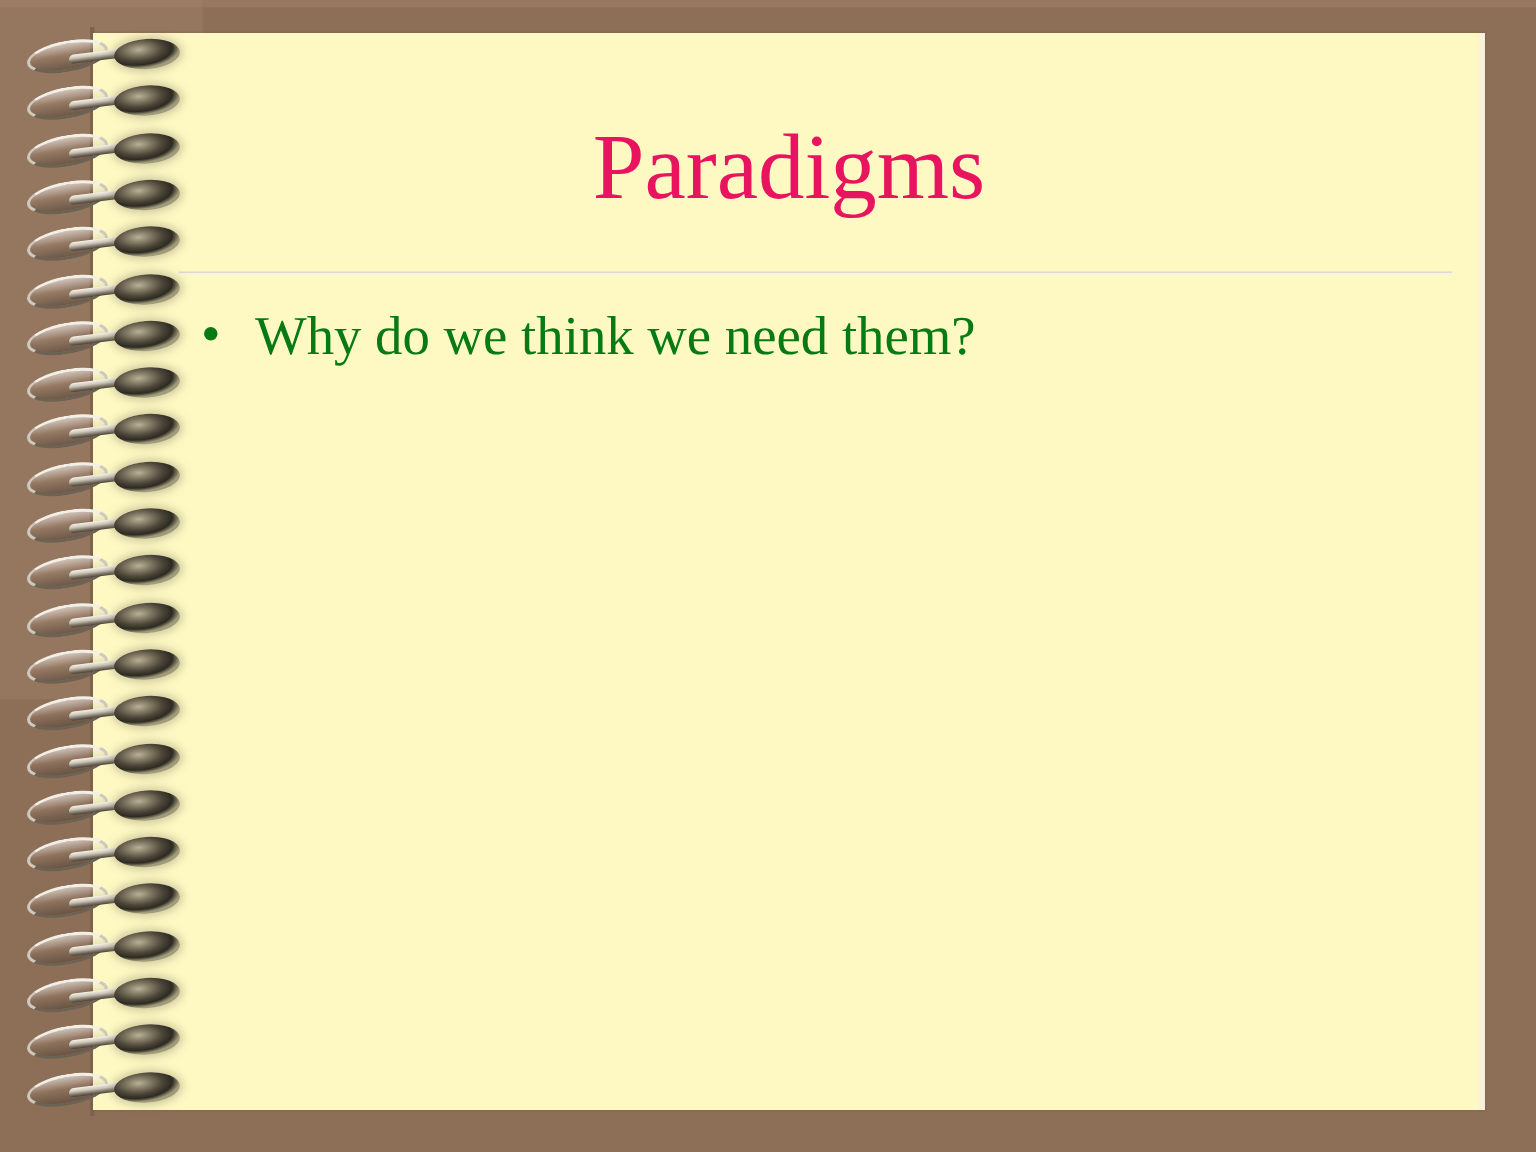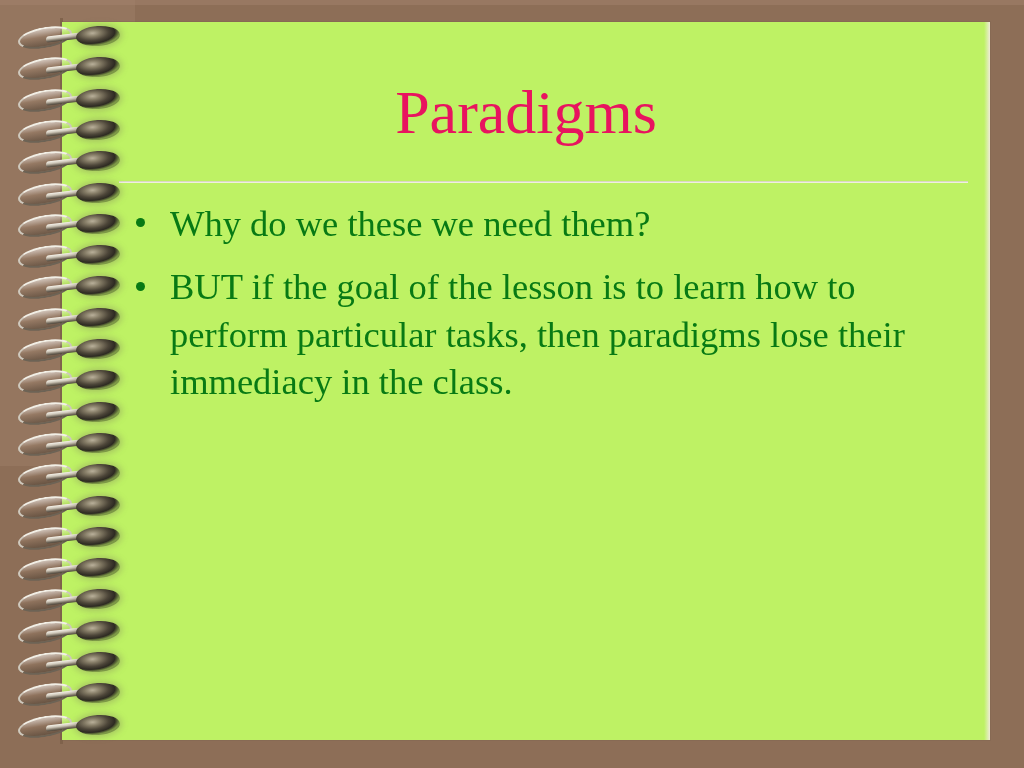--- a/index.html
+++ b/index.html
@@ -41,21 +41,21 @@
     pointer-events: none;
   }
 
   
   #page {
     position: absolute;
     left: 62px;
     top: 22px;
     width: 928px;
     height: 718px;
-    background: #bef264;
+    background: #fef9c3;
     box-shadow: 0 0 0 1px rgba(120,95,75,.25);
   }
   
   #page::after {
     content: "";
     position: absolute;
     right: 0; top: 0;
     width: 6px; height: 100%;
     background: linear-gradient(to right, rgba(255,255,255,0), rgba(245,235,230,.9));
     pointer-events: none;
@@ -196,28 +196,24 @@
   <div id="page">
 
     <h1 id="title">Paradigms</h1>
 
     <div id="title-rule"></div>
 
     <div id="body">
 
       <div class="bullet-item">
         <span class="dot"></span>
-        <span class="btext">Why do we these we need them?</span>
-      </div>
-
-
-      <div class="bullet-item gap-before">
-        <span class="dot"></span>
-        <span class="btext">BUT if the goal of the lesson is to learn how to perform particular tasks, then paradigms lose their immediacy in the class.</span>
-      </div>
+        <span class="btext">Why do we think we need them?</span>
+      </div>
+
+
 
     </div>
   </div>
 
   <div id="spiral">
       <div class="ring" style="top: 23px;">
         <div class="wire"></div>
         <div class="shank"></div>
         <div class="tip"></div>
       </div>

